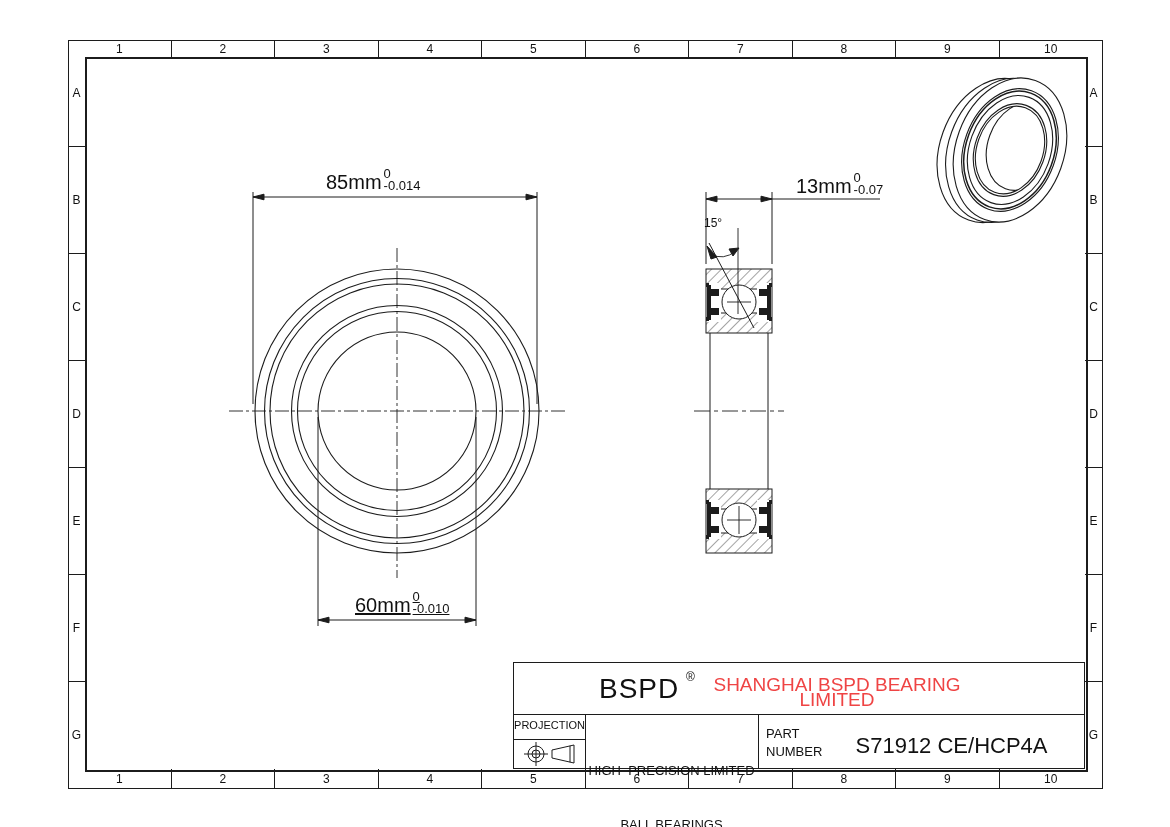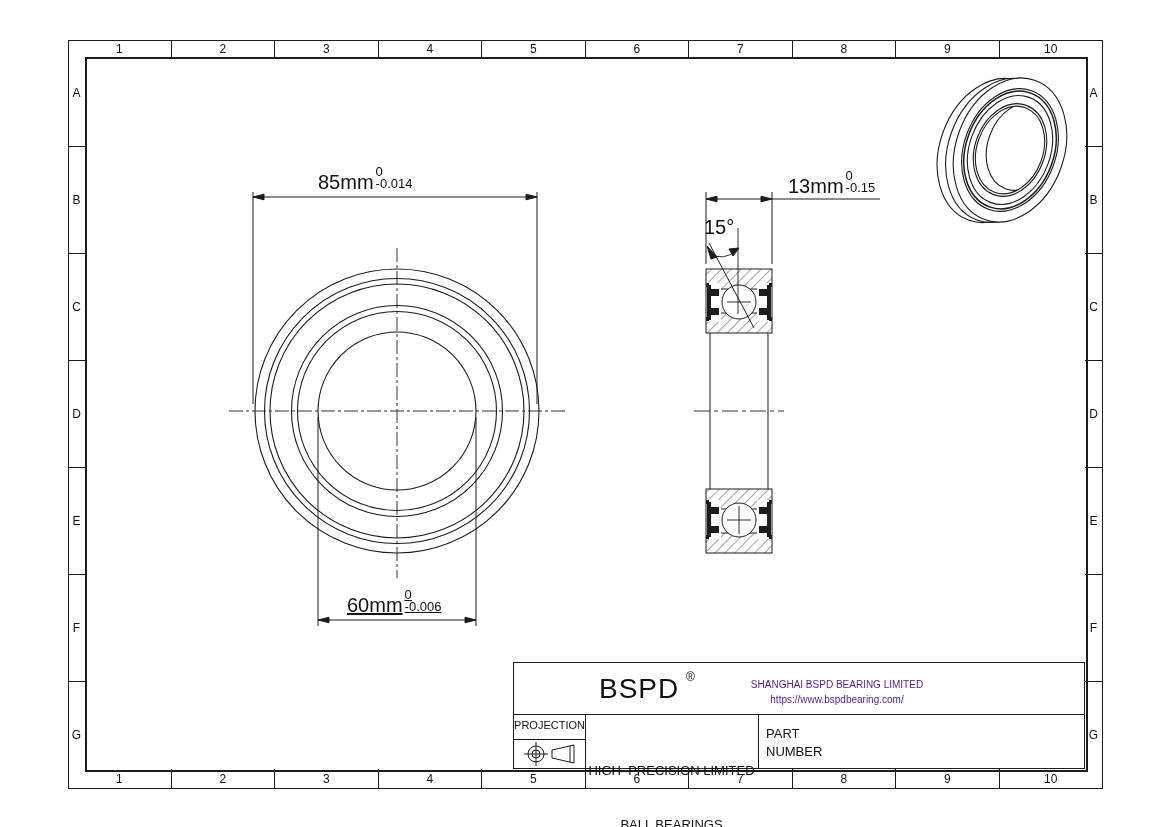--- a/index.html
+++ b/index.html
@@ -13,34 +13,34 @@
   .strip-top{left:68px;top:40px;width:1034px;height:17px;flex-direction:row;}
   .strip-bottom{left:68px;top:769px;width:1034px;height:19px;flex-direction:row;}
   .strip-left{left:68px;top:40px;width:17px;height:748px;flex-direction:column;}
   .strip-right{left:1085px;top:40px;width:17px;height:748px;flex-direction:column;}
   .gcell{flex:1;display:flex;align-items:center;justify-content:center;font-size:12px;color:#111;}
   .strip-top .gcell:not(:last-child),.strip-bottom .gcell:not(:last-child){border-right:1px solid #1c1c1c;}
   .strip-left .gcell:not(:last-child),.strip-right .gcell:not(:last-child){border-bottom:1px solid #1c1c1c;}
   
   svg.art{position:absolute;left:0;top:0;}
   
-  .dim{position:absolute;display:flex;align-items:center;color:#111;}
+  .dim{position:absolute;display:flex;align-items:flex-end;color:#111;margin-left:8px;}
   .dim .main{font-size:20px;line-height:20px;}
   .dim .tol{display:flex;flex-direction:column;font-size:13px;line-height:12px;margin-left:2px;margin-top:-8px;}
-  .angle-label{position:absolute;font-size:20px;color:#111;}
+  .angle-label{position:absolute;font-size:12px;color:#111;}
   
   .titleblock{position:absolute;left:513px;top:662px;width:572px;height:107px;border:1.5px solid #1c1c1c;box-sizing:border-box;}
   .tb-line{position:absolute;background:transparent;}
   .tb-hdiv{left:0;right:0;top:51px;height:0;border-top:1.5px solid #1c1c1c;}
   .tb-v1{left:71px;top:51px;bottom:0;width:0;border-left:1.5px solid #1c1c1c;}
   .tb-v2{left:244px;top:51px;bottom:0;width:0;border-left:1.5px solid #1c1c1c;}
   .tb-projdiv{left:0;width:71px;top:76px;height:0;border-top:1.5px solid #1c1c1c;}
   .tb-logo{position:absolute;left:85px;top:11px;font-size:28px;line-height:30px;letter-spacing:1px;color:#111;}
   .tb-reg{position:absolute;left:172px;top:7px;font-size:12px;color:#111;}
-  .tb-company{position:absolute;left:178px;top:14px;width:290px;text-align:center;font-size:10px;line-height:15px;color:#4c1d95;}
+  .tb-company{position:absolute;left:178px;top:14px;width:290px;text-align:center;font-size:19px;line-height:15px;color:#ef4444;}
   .tb-proj-label{position:absolute;left:0;top:56px;width:71px;text-align:right;font-size:11px;color:#111;}
   .tb-proj-symbol{position:absolute;left:2px;top:77px;}
   .tb-product{position:absolute;left:71px;top:63px;width:173px;text-align:center;font-size:13px;line-height:18px;color:#111;white-space:pre;}
   .tb-partlabel{position:absolute;left:252px;top:62px;font-size:13px;line-height:18px;color:#111;}
   .tb-partnumber{position:absolute;left:315px;top:70px;width:245px;text-align:center;font-size:22px;color:#111;}
 </style>
 </head>
 <body>
 
 <div class="canvas">
@@ -225,45 +225,44 @@
     <span class="tol">
       <span>0</span>
       <span>-0.014</span>
     </span>
   </div>
 
   <div class="dim" style="left:347px;top:595px;text-decoration:underline;">
     <span class="main">60mm</span>
     <span class="tol">
       <span>0</span>
-      <span>-0.006</span>
+      <span>-0.010</span>
     </span>
   </div>
 
   <div class="dim" style="left:788px;top:176px;">
     <span class="main">13mm</span>
     <span class="tol">
       <span>0</span>
-      <span>-0.15</span>
+      <span>-0.07</span>
     </span>
   </div>
 
   <div class="angle-label" style="left:704px;top:216px;">15°</div>
 
   <div class="titleblock">
     <div class="tb-line tb-hdiv"></div>
     <div class="tb-line tb-v1"></div>
     <div class="tb-line tb-v2"></div>
     <div class="tb-line tb-projdiv"></div>
 
     <div class="tb-logo">BSPD</div>
     <div class="tb-reg">®</div>
     <div class="tb-company">
       <div>SHANGHAI BSPD BEARING LIMITED</div>
-      <div>https://www.bspdbearing.com/</div>
     </div>
 
     <div class="tb-proj-label">PROJECTION</div>
     <svg class="tb-proj-symbol" width="68" height="28" viewBox="0 0 68 28">
       <g stroke="#1c1c1c" fill="none" stroke-width="1">
         <circle cx="20" cy="14" r="8"></circle>
         <circle cx="20" cy="14" r="4"></circle>
         <line x1="8" y1="14" x2="32" y2="14"></line>
         <line x1="20" y1="2" x2="20" y2="26"></line>
         <polygon points="36,10 58,5 58,23 36,18"></polygon>
@@ -273,15 +272,16 @@
 
     <div class="tb-product">
       <div>HIGH  PRECISION LIMITED</div>
       <div>BALL BEARINGS</div>
     </div>
 
     <div class="tb-partlabel">
       <div>PART</div>
       <div>NUMBER</div>
     </div>
+    <div class="tb-partnumber">S71912 CE/HCP4A</div>
   </div>
 
 </div>
 
 </body></html>

